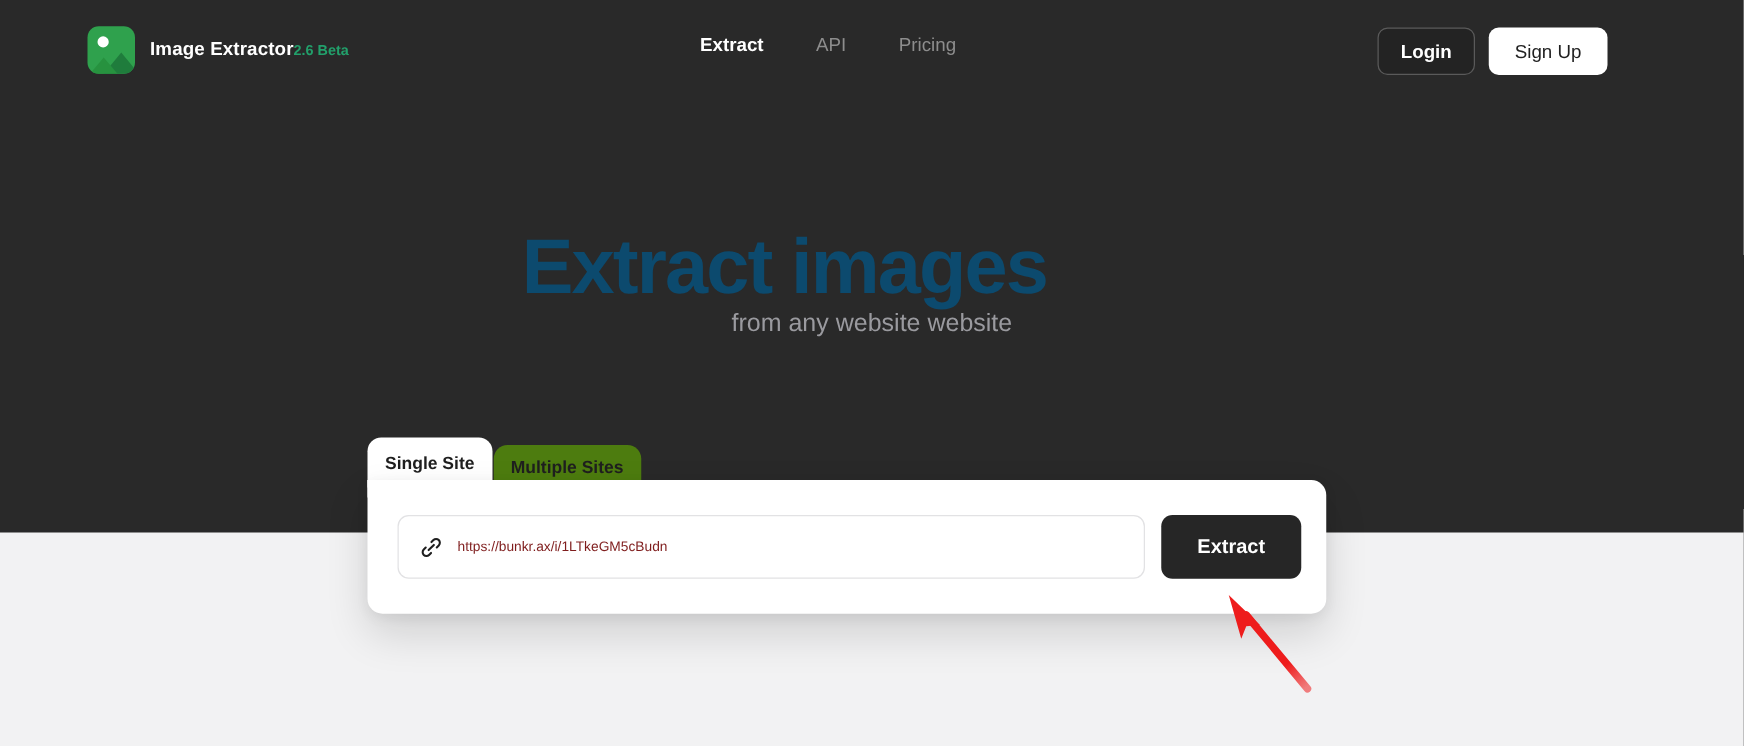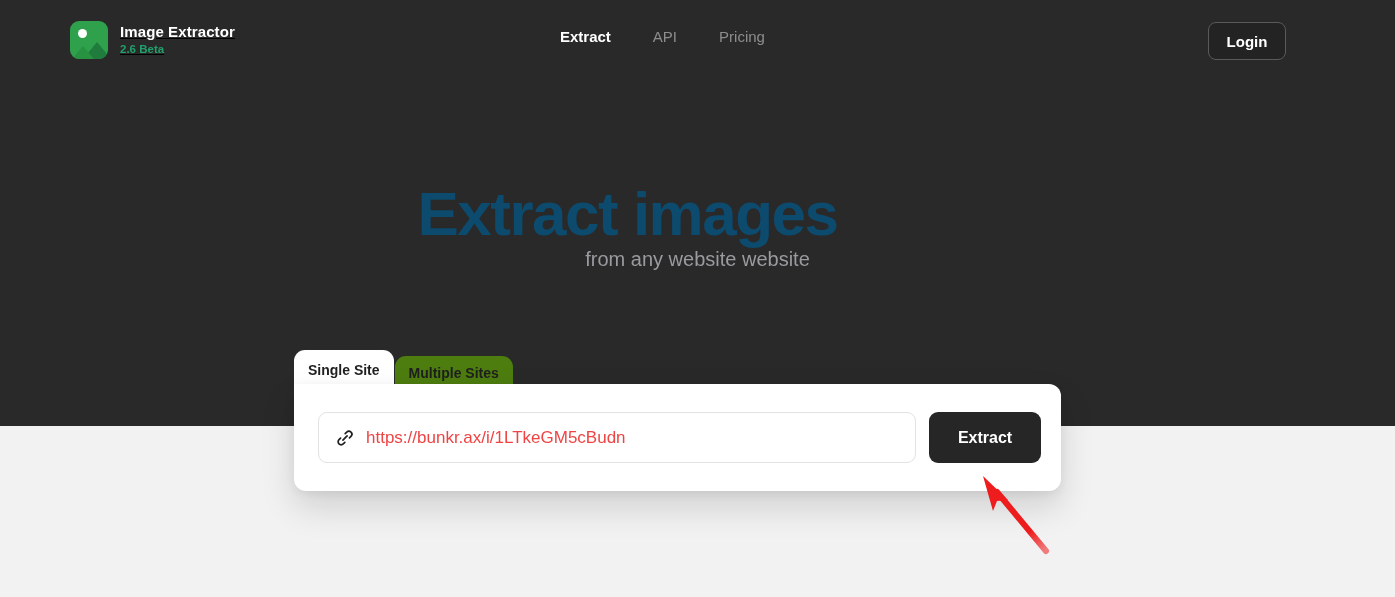--- a/index.html
+++ b/index.html
@@ -69,21 +69,21 @@
   }
   .brand-logo .mtn-front {
     position: absolute;
     width: 0; height: 0;
     border-left: 11px solid transparent;
     border-right: 11px solid transparent;
     border-bottom: 13px solid #27923f;
     left: 2px; bottom: 0;
   }
 
-  .brand-text { display: flex; flex-direction: column; line-height: 1.1; text-decoration: underline; }
+  .brand-text { display: flex; flex-direction: row; line-height: 1.1; }
   .brand-name {
     color: #ffffff;
     font-size: 15px;
     font-weight: bold;
     letter-spacing: .1px;
   }
   .brand-version {
     color: #22a06b;
     font-size: 11.5px;
     font-weight: bold;
@@ -235,22 +235,22 @@
     border: 1px solid #e2e2e4;
     border-radius: 9px;
     background: #ffffff;
     display: flex;
     align-items: center;
     padding: 0 16px;
     gap: 11px;
   }
   .link-icon { flex: none; display: block; color: #1f1f1f; }
   .url-value {
-    font-size: 17px;
-    color: #ef4444;
+    font-size: 11px;
+    color: #7f1d1d;
     white-space: nowrap;
   }
 
   .btn-extract {
     width: 112px;
     height: 51px;
     border-radius: 9px;
     border: none;
     background: #262626;
     color: #ffffff;
@@ -288,20 +288,21 @@
   </div>
 
   <nav class="nav">
     <a href="#" class="active">Extract</a>
     <a href="#">API</a>
     <a href="#">Pricing</a>
   </nav>
 
   <div class="auth">
     <button class="btn-login">Login</button>
+    <button class="btn-signup">Sign Up</button>
   </div>
 
 </div>
 
 <div class="hero-title">Extract images</div>
 <div class="hero-sub">from any website website</div>
 
 <div class="panel">
 
   <div class="tabs">

